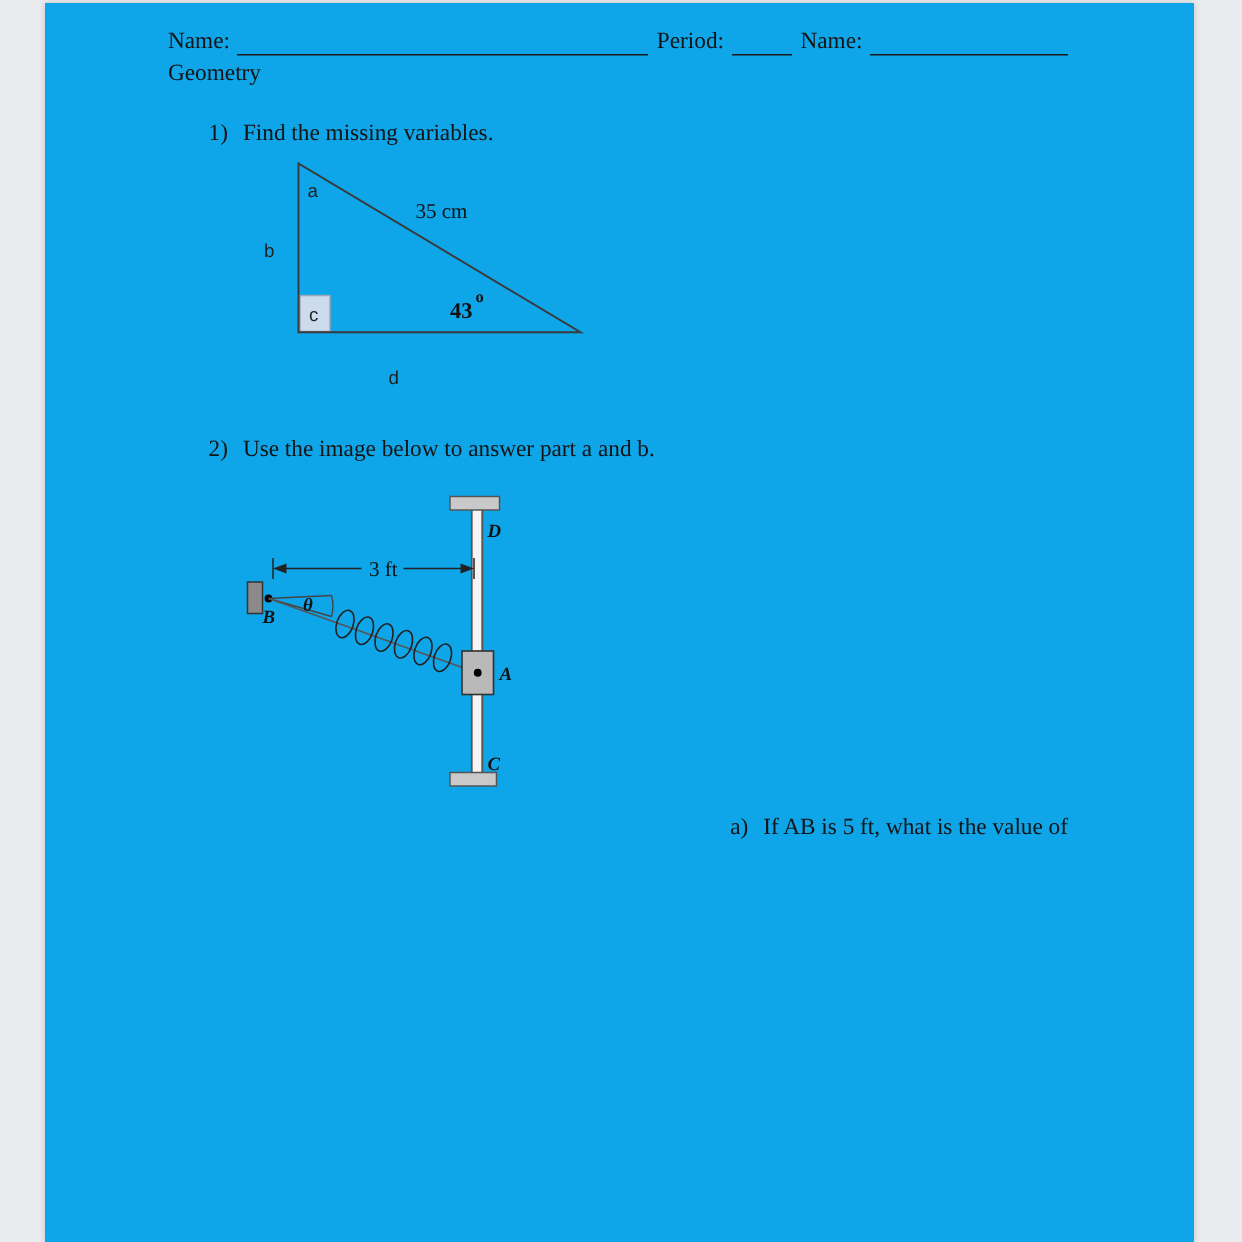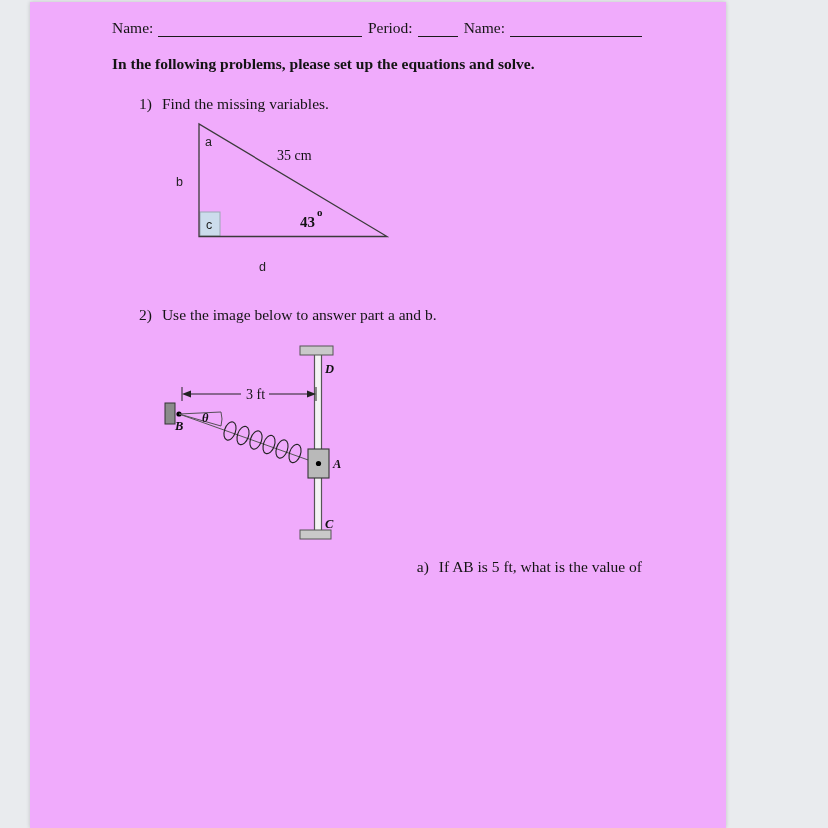--- a/index.html
+++ b/index.html
@@ -6,22 +6,22 @@
   body{
     width:828px;height:828px;
     background:#e9ebee;
     font-family:"Liberation Serif", serif;
     color:#141414;
     position:relative;
     overflow:hidden;
   }
   .page{
     position:absolute;left:30px;top:2px;
-    width:696px;height:826px;
-    background:#f0abfc;
+    width:766px;height:826px;
+    background:#0ea5e9;
     box-shadow:0 0 4px rgba(0,0,0,.18);
   }
   .content{
     padding:16px 84px 0 82px;
     font-size:15.5px;
     line-height:19px;
   }
   .header-line{
     display:flex;align-items:flex-end;
     white-space:nowrap;
@@ -62,22 +62,22 @@
   <div class="content">
 
     <div class="header-line">
       <span>Name:</span>
       <span class="uline grow"></span>
       <span>Period:</span>
       <span class="uline w-period"></span>
       <span>Name:</span>
       <span class="uline w-date"></span>
     </div>
+    <div class="course">Geometry</div>
 
-    <p class="instructions">In the following problems, please set up the equations and solve.</p>
 
     <div class="prob-line">
       <span class="prob-num">1)</span><span>Find the missing variables.</span>
     </div>
 
     <svg id="triangle-svg" width="240" height="165" viewBox="0 0 240 165">
 
       <rect x="31" y="93" width="20" height="24" fill="#ccdcec" stroke="#9aa7b4" stroke-width="1"></rect>
 
       <path d="M30,5 L30,117.5 L218,117.5 Z" fill="none" stroke="#3a3a3a" stroke-width="1.3"></path>

